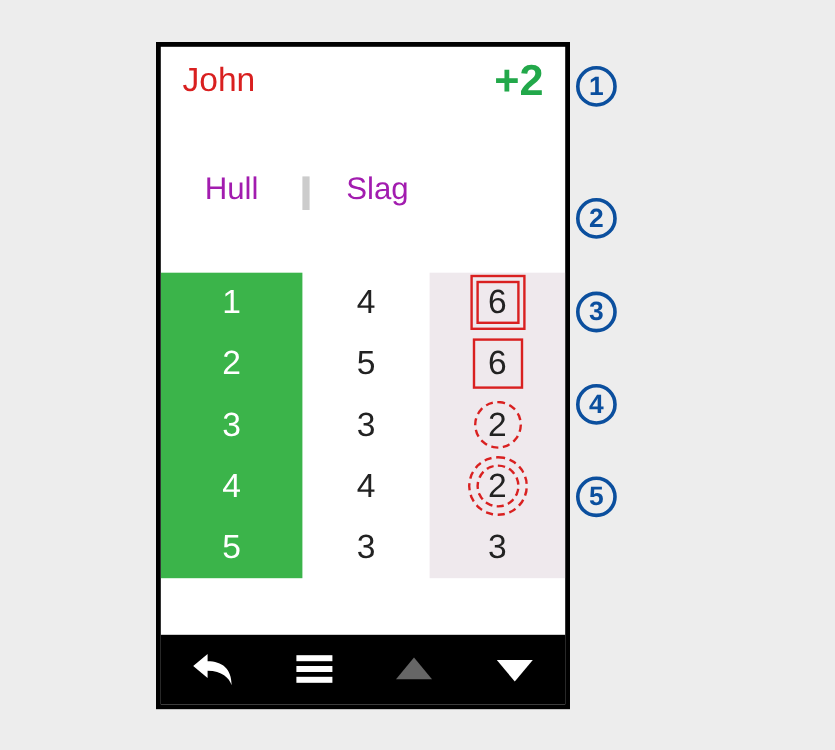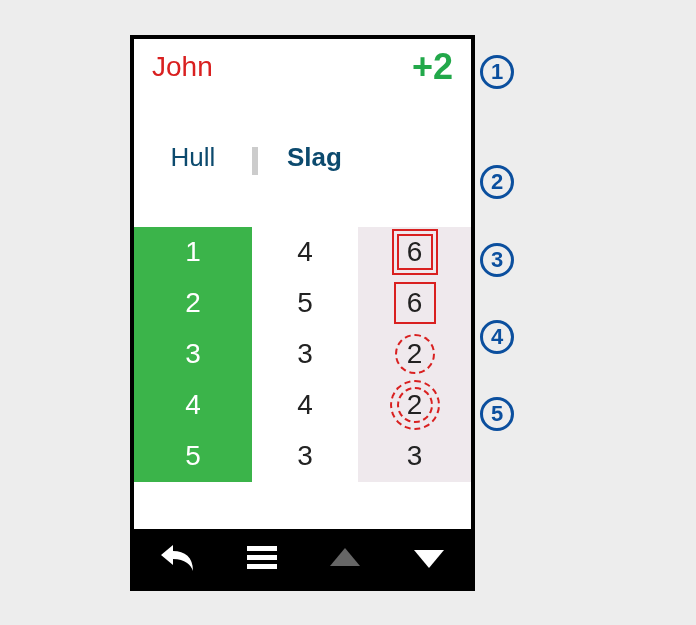--- a/index.html
+++ b/index.html
@@ -37,24 +37,24 @@
     .score-diff {
       color: #22a84a;
       font-size: 36px;
       font-weight: bold;
     }
     .columns-header {
       display: flex;
       height: 44px;
       align-items: center;
     }
-    .col { text-align: center; font-size: 26px; color: #0c4a6e; }
+    .col { text-align: center; font-size: 26px; color: #a21caf; }
     .col-hull { width: 118px; }
     .col-par { width: 106px; position: relative; }
-    .col-slag { width: 113px; position: relative; font-weight: bold; }
+    .col-slag { width: 113px; position: relative; }
     .vdiv {
       width: 3px;
       height: 28px;
       background: #ccc;
       margin-top: 6px;
     }
     .body {
       display: flex;
       flex: 1;
       overflow: hidden;

